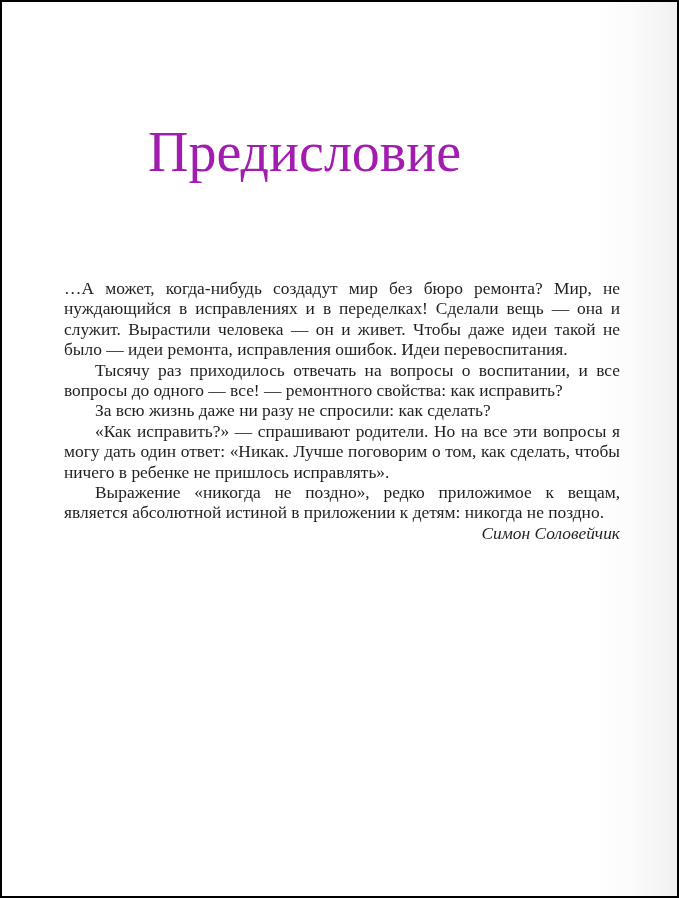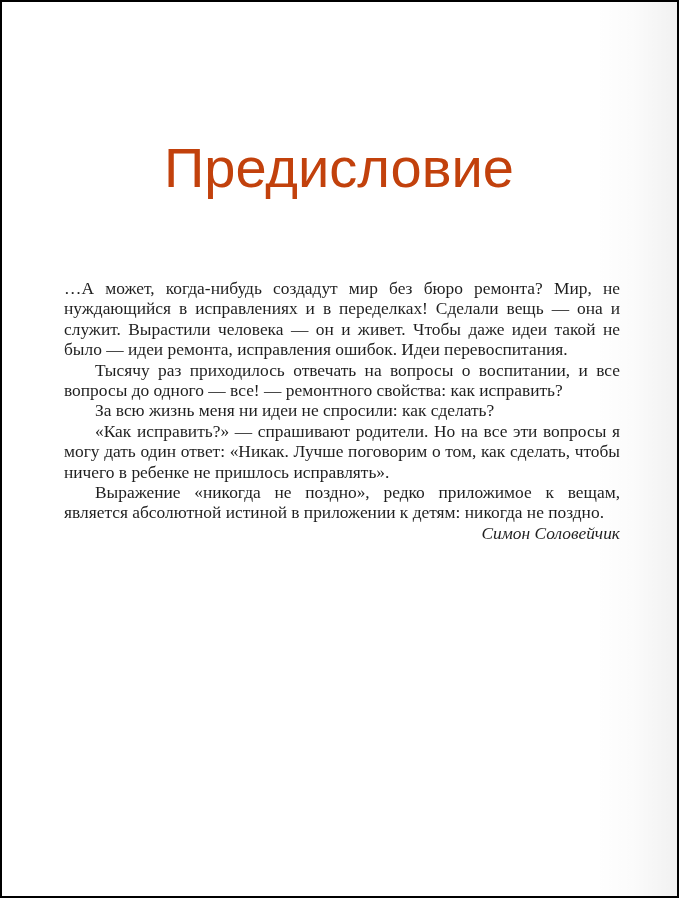--- a/index.html
+++ b/index.html
@@ -14,27 +14,27 @@
     box-sizing: border-box;
     background: #ffffff;
     border: 2px solid #000000;
     overflow: hidden;
     font-family: "Liberation Serif", serif;
   }
   .chapter-title {
     position: absolute;
     top: 122px;
     left: 146px;
-    margin: 16px;
-    font-family: Liberation Sans, sans-serif;
+    margin: 0;
+    font-family: Liberation Serif, serif;
     font-weight: 200;
     font-size: 56px;
     line-height: 1;
     letter-spacing: 0px;
-    color: #c2410c;
+    color: #a21caf;
     white-space: nowrap;
   }
   .body-text {
     position: absolute;
     top: 276px;
     left: 62px;
     width: 556px;
     font-family: "Liberation Serif", serif;
     font-size: 17.4px;
     line-height: 20.4px;
@@ -66,20 +66,20 @@
 </style>
 </head>
 <body>
 
 <div class="book-page">
   <h1 class="chapter-title">Предисловие</h1>
 
   <div class="body-text">
     <p class="no-indent">…А может, когда-нибудь создадут мир без бюро ремонта? Мир, не нуждающийся в исправлениях и в переделках! Сделали вещь — она и служит. Вырастили человека — он и живет. Чтобы даже идеи такой не было — идеи ремонта, исправления ошибок. Идеи перевоспитания.</p>
     <p>Тысячу раз приходилось отвечать на вопросы о воспитании, и все вопросы до одного — все! — ремонтного свойства: как исправить?</p>
-    <p>За всю жизнь меня ни идеи не спросили: как сделать?</p>
+    <p>За всю жизнь даже ни разу не спросили: как сделать?</p>
     <p>«Как исправить?» — спрашивают родители. Но на все эти вопросы я могу дать один ответ: «Никак. Лучше поговорим о том, как сделать, чтобы ничего в ребенке не пришлось исправлять».</p>
     <p>Выражение «никогда не поздно», редко приложимое к вещам, является абсолютной истиной в приложении к детям: никогда не поздно.</p>
     <p class="signature">Симон Соловейчик</p>
   </div>
 
   <div class="edge-shadow"></div>
 </div>
 
 </body></html>

